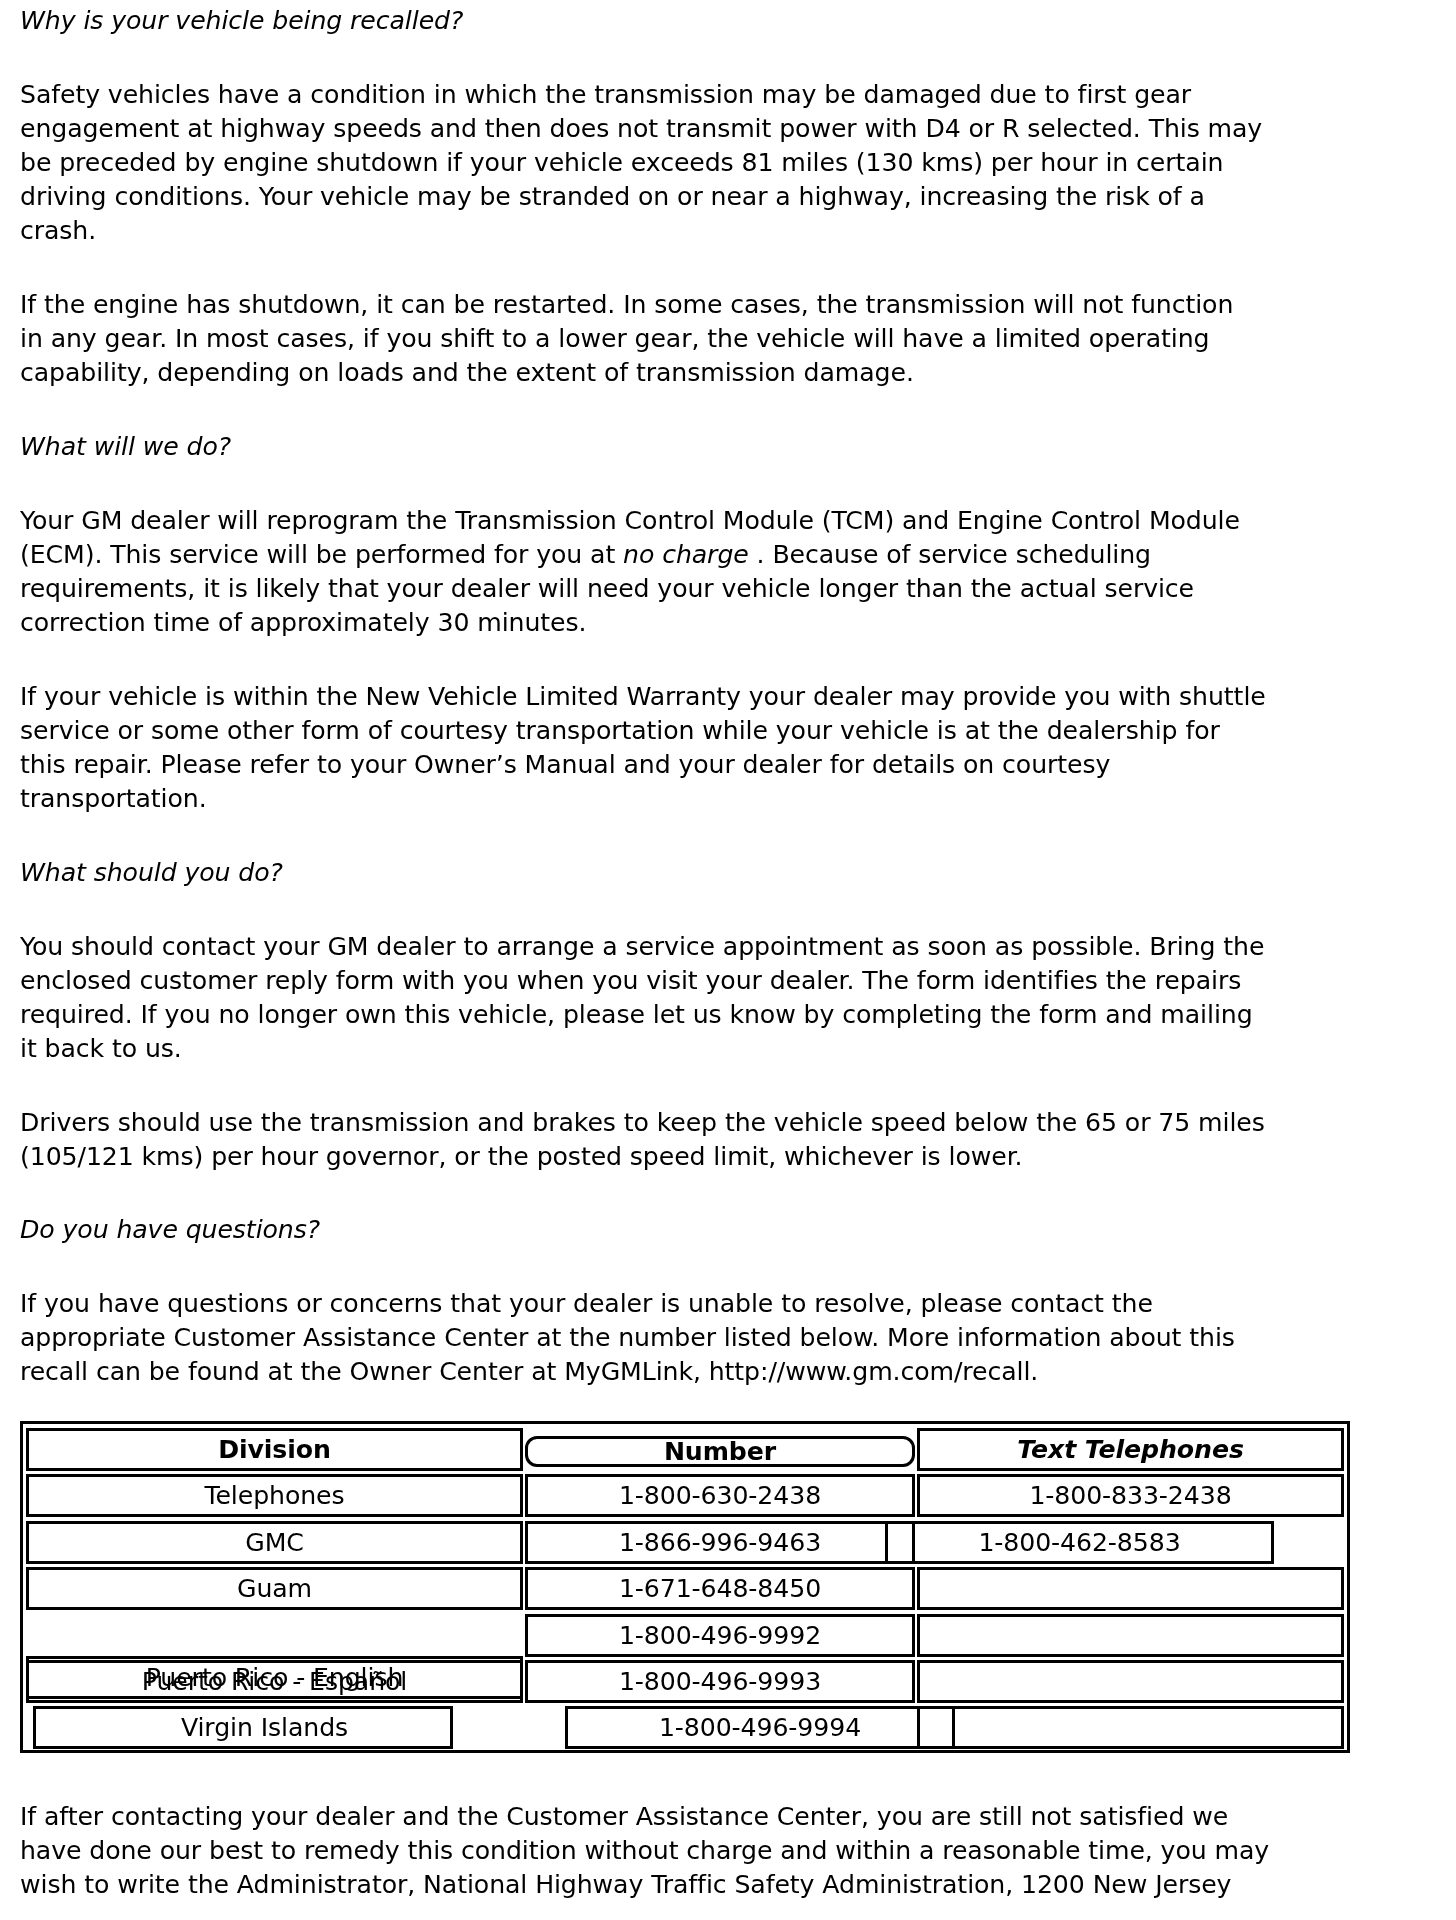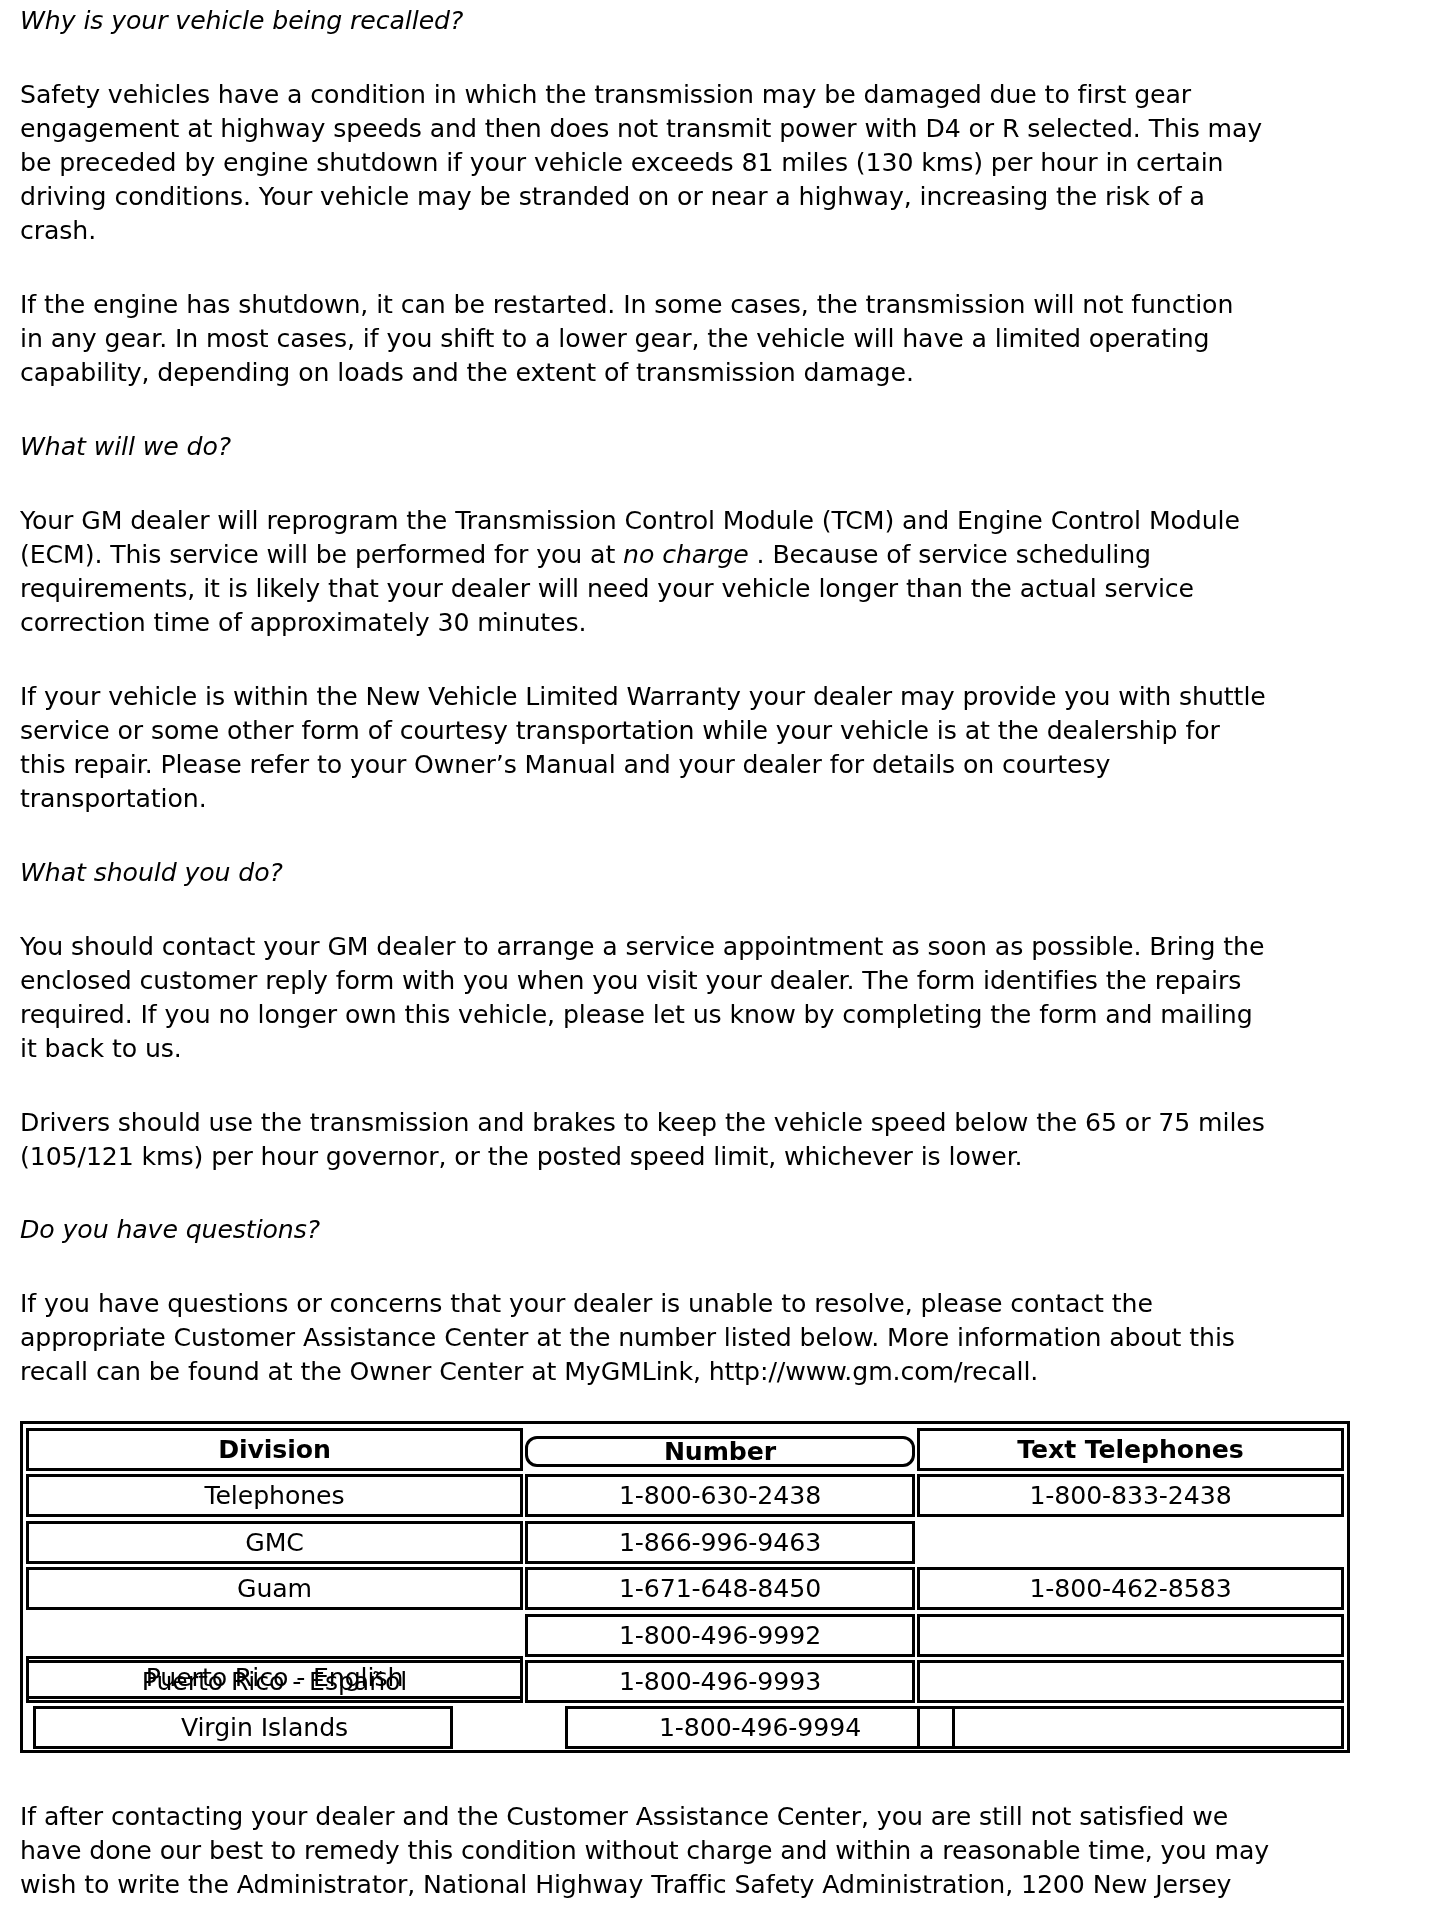--- a/index.html
+++ b/index.html
@@ -124,31 +124,31 @@
     <div class="line" style="top:1800px">If after contacting your dealer and the Customer Assistance Center, you are still not satisfied we</div>
     <div class="line" style="top:1834px">have done our best to remedy this condition without charge and within a reasonable time, you may</div>
     <div class="line" style="top:1868px">wish to write the Administrator, National Highway Traffic Safety Administration, 1200 New Jersey</div>
   </div>
 </div>
 
 <div class="contact-table" id="contact-table">
     <div>
       <div class="cell th" style="left: 3px; width: 497px; top: 4px; height: 43px;">Division</div>
       <div class="cell th" style="left: 502px; width: 390px; top: 12px; height: 31px; border-radius: 12px;">Number</div>
-      <div class="cell th" style="left: 894px; width: 427px; top: 4px; height: 43px;">Text Telephones</div>
+      <div class="cell th" style="left: 894px; width: 427px; top: 4px; height: 43px; font-style: italic;">Text Telephones</div>
     </div>
     <div>
       <div class="cell" style="left: 3px; width: 497px; top: 50px; height: 43px;">Telephones</div>
       <div class="cell" style="left: 502px; width: 390px; top: 50px; height: 43px;">1-800-630-2438</div>
       <div class="cell" style="left: 894px; width: 427px; top: 50px; height: 43px;">1-800-833-2438</div>
     </div>
     <div>
       <div class="cell" style="left: 3px; width: 497px; top: 97px; height: 43px;">GMC</div>
       <div class="cell" style="left: 502px; width: 390px; top: 97px; height: 43px;">1-866-996-9463</div>
-      <div class="cell" style="left: 894px; width: 427px; top: 97px; height: 43px; margin-top: 46px;">1-800-462-8583</div>
+      <div class="cell" style="left: 862px; width: 389px; top: 97px; height: 43px;">1-800-462-8583</div>
     </div>
     <div>
       <div class="cell" style="left: 3px; width: 497px; top: 143px; height: 43px;">Guam</div>
       <div class="cell" style="left: 502px; width: 390px; top: 143px; height: 43px;">1-671-648-8450</div>
       <div class="cell" style="left: 894px; width: 427px; top: 143px; height: 43px;"></div>
     </div>
     <div>
       <div class="cell" style="left: 3px; width: 497px; top: 190px; height: 43px; margin-top: 42px;">Puerto Rico - English</div>
       <div class="cell" style="left: 502px; width: 390px; top: 190px; height: 43px;">1-800-496-9992</div>
       <div class="cell" style="left: 894px; width: 427px; top: 190px; height: 43px;"></div>

